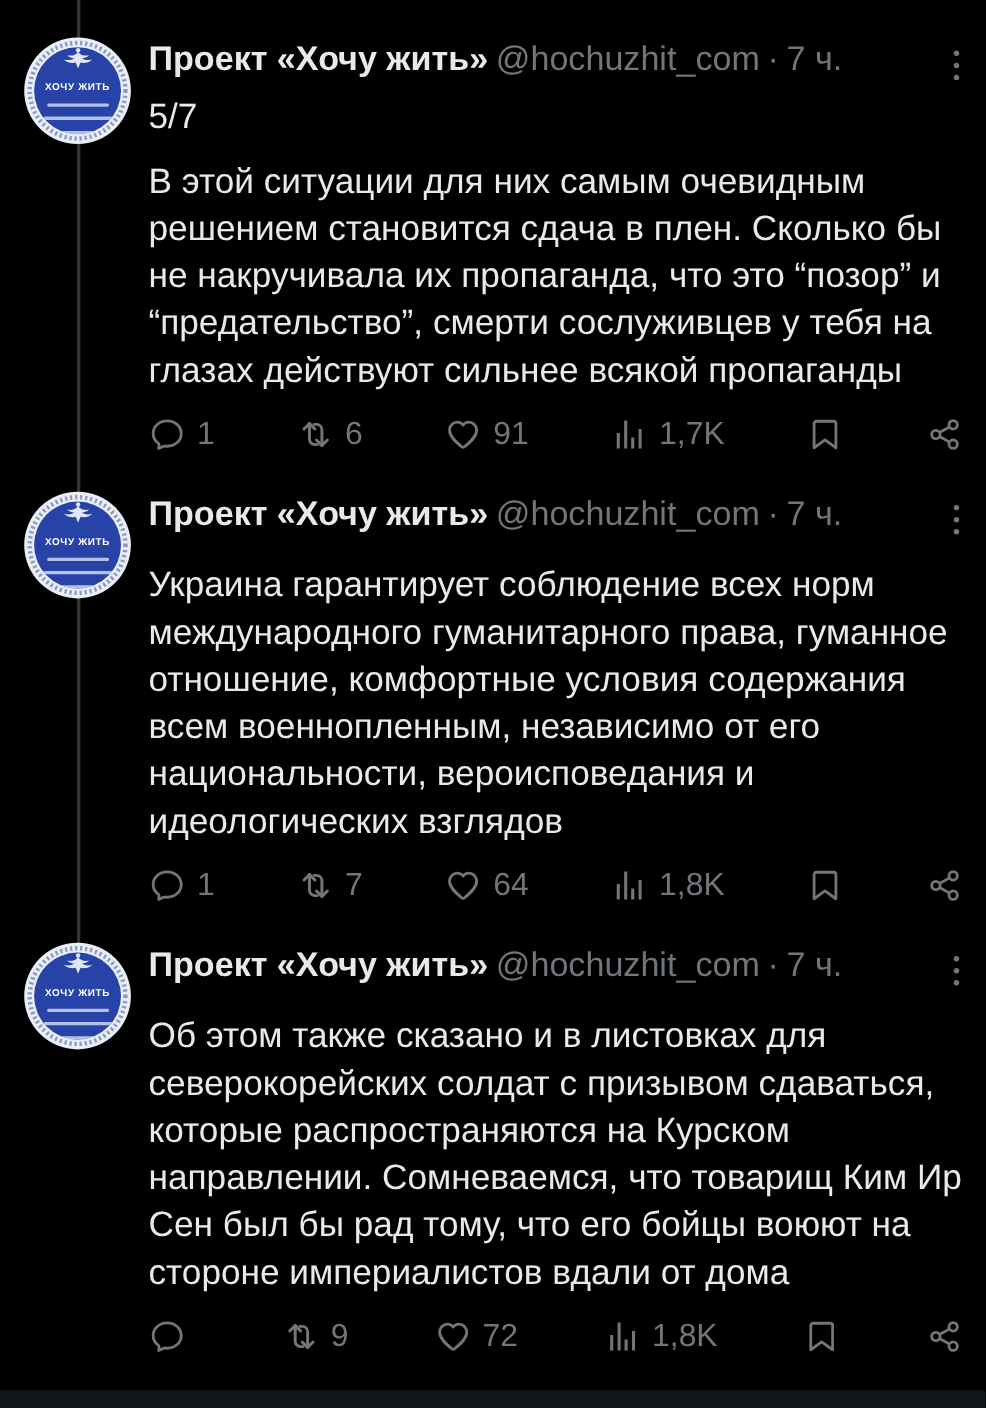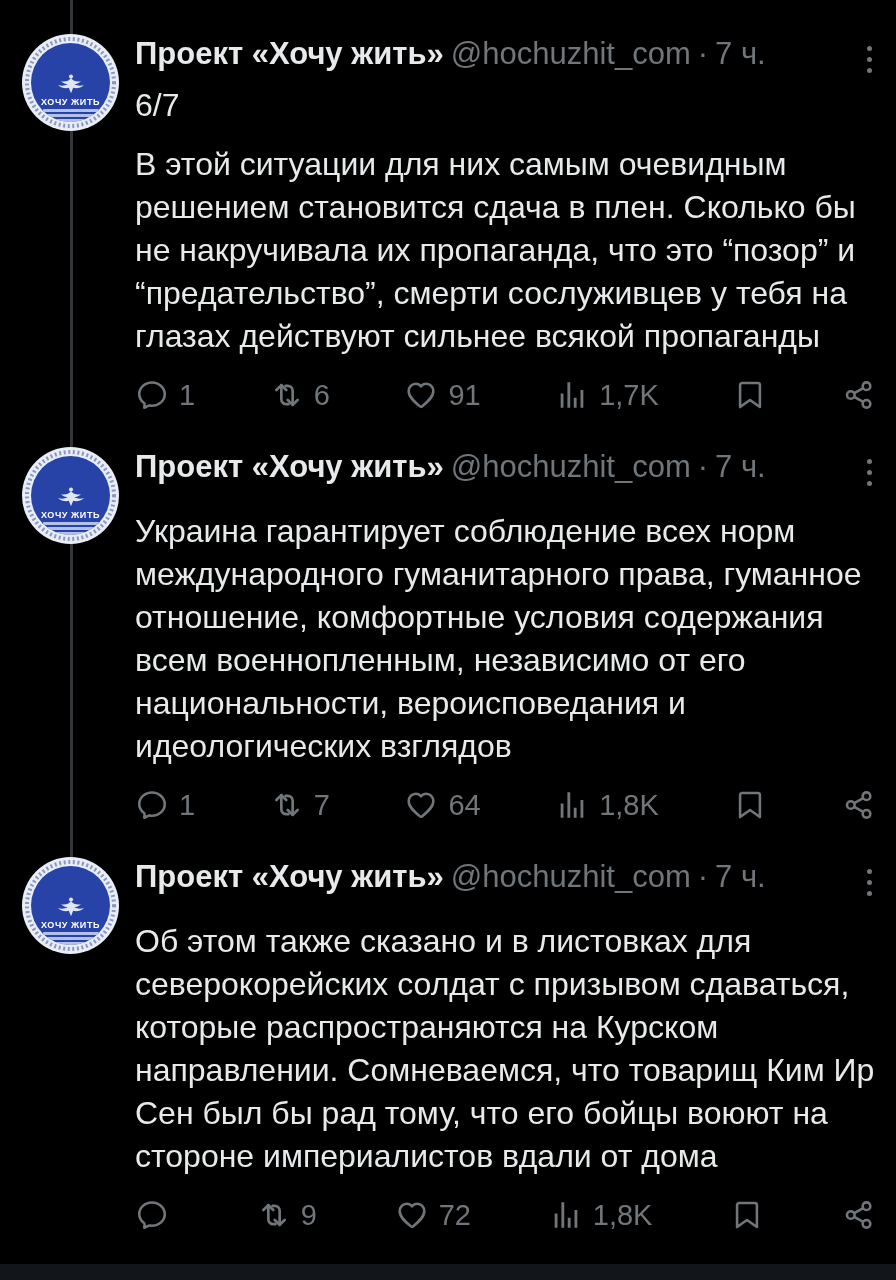--- a/index.html
+++ b/index.html
@@ -9,21 +9,21 @@
   }
   .thread-line{position:absolute;left:70px;top:0;width:3px;height:912px;background:#333639;z-index:0;}
   .tweet{position:relative;display:flex;z-index:1;padding:10px 18px 4px 22px;}
   .tweet.first{padding-top:34px;}
   .tweet.mid{padding-top:26px;}
   .avatar-wrap{width:113px;flex:0 0 113px;}
   .avatar{position:relative;width:97px;height:97px;border-radius:50%;background:#e9edf5;cursor:pointer;}
   .avatar .ringtext{position:absolute;inset:0;width:97px;height:97px;}
   .avatar .disc{
     position:absolute;inset:9px;border-radius:50%;background:#2843a8;
-    display:flex;flex-direction:column;align-items:center;justify-content:flex-end;overflow:hidden;
+    display:flex;flex-direction:column;align-items:center;justify-content:space-between;overflow:hidden;
   }
   .avatar-label{font-size:9px;font-weight:bold;color:#ffffff;letter-spacing:.6px;margin-top:1px;white-space:nowrap;}
   .tiny-line{height:3px;background:rgba(214,224,248,.8);border-radius:1px;margin-top:2px;}
   .tl1{width:56px;} .tl2{width:62px;} .tl3{width:38px;}
   .content{flex:1;min-width:0;}
   .tweet-header{display:flex;align-items:flex-start;line-height:40px;gap:7px;color:#71767b;font-size:31px;white-space:nowrap;}
   .author{color:#e7e9ea;font-weight:700;}
   .handle,.sep,.time{color:#71767b;}
   .more-button{margin-left:auto;display:flex;flex-direction:column;gap:6px;padding:8px 6px;align-self:flex-start;margin-top:4px;background:none;border:none;cursor:pointer;}
   .more-button .mdot{width:5px;height:5px;border-radius:50%;background:#71767b;}
@@ -96,21 +96,21 @@
         <span class="author">Проект «Хочу жить»</span>
         <span class="handle">@hochuzhit_com</span>
         <span class="sep">·</span>
         <span class="time">7 ч.</span>
         <button class="more-button">
           <span class="mdot"></span>
           <span class="mdot"></span>
           <span class="mdot"></span>
         </button>
       </div>
-      <div class="tweet-counter">6/7</div>
+      <div class="tweet-counter">5/7</div>
       <div class="tweet-text">В этой ситуации для них самым очевидным решением становится сдача в плен. Сколько бы не накручивала их пропаганда, что это “позор” и “предательство”, смерти сослуживцев у тебя на глазах действуют сильнее всякой пропаганды</div>
       <div class="metrics">
         <button class="metric">
           <svg viewBox="0 0 24 24">
               <use href="#ic-reply"></use>
             </svg>
           <span class="count">1</span>
         </button>
         <button class="metric">
           <svg viewBox="0 0 24 24">

